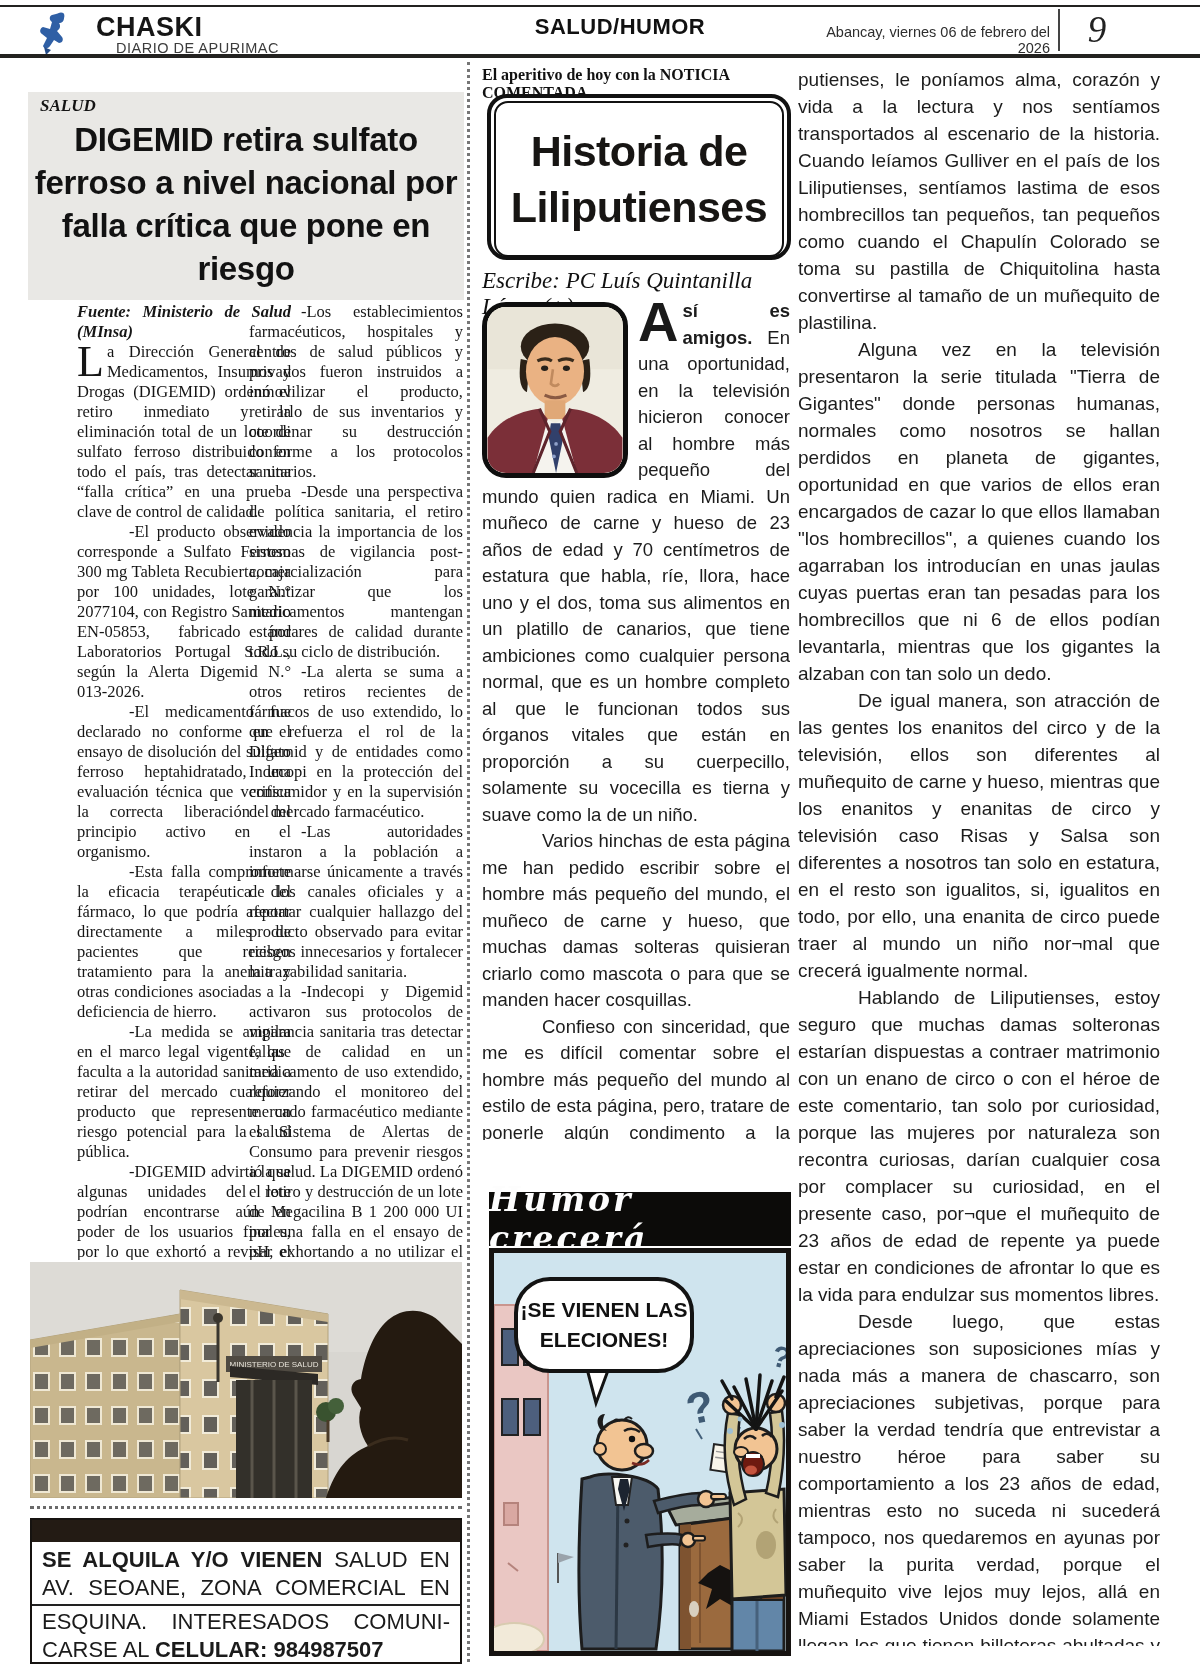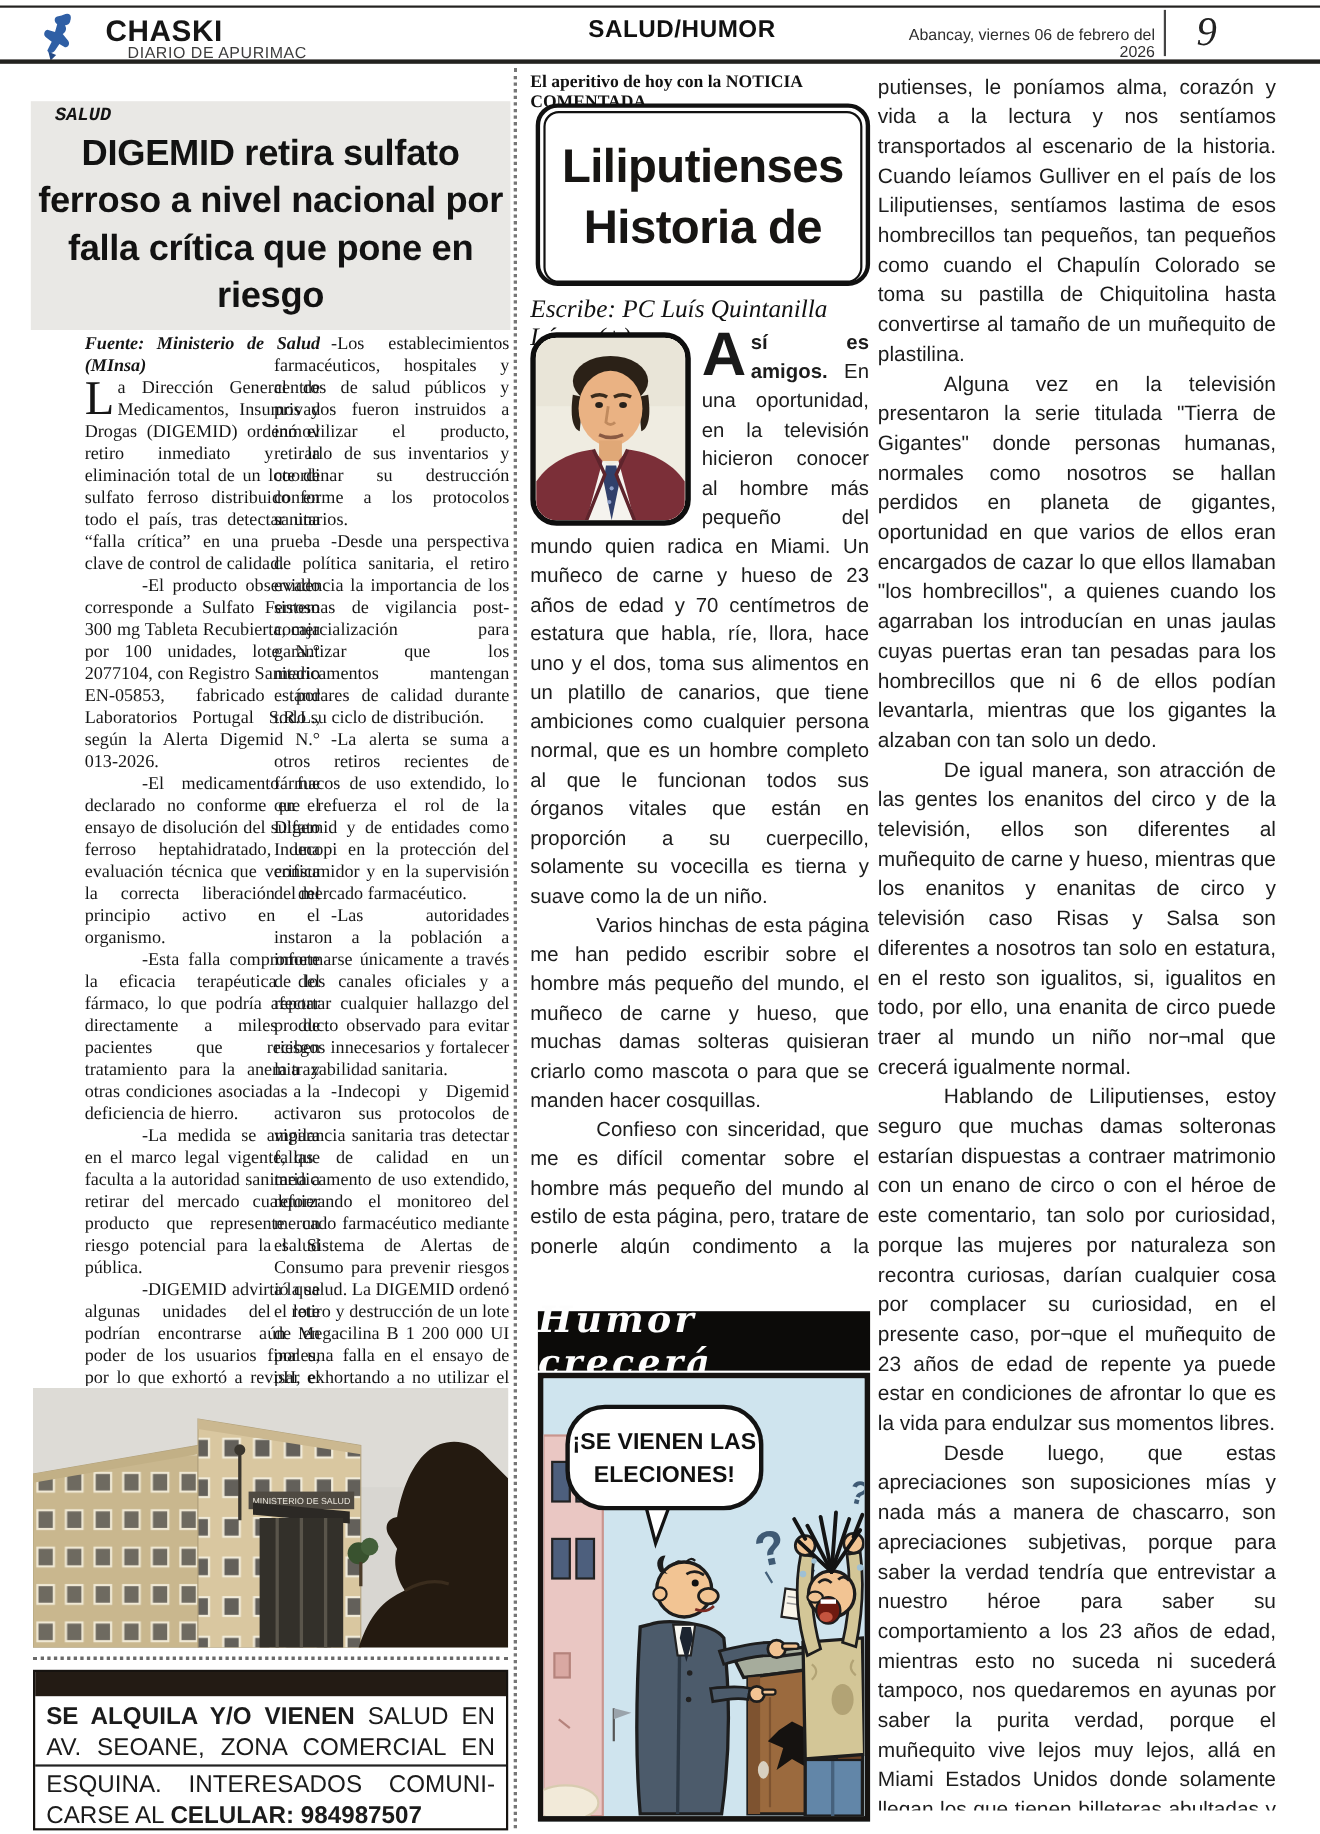--- a/index.html
+++ b/index.html
@@ -15,21 +15,21 @@
   .brand-block{top:10px;left:34px;display:flex;align-items:center;gap:22px;}
   .brand{font-family:"Liberation Sans",sans-serif;font-weight:bold;font-size:27px;line-height:26px;color:#161616;letter-spacing:.5px;}
   .tagline{font-family:"Liberation Sans",sans-serif;font-size:14.5px;color:#3c3c3c;letter-spacing:.5px;margin-left:20px;}
   .section-title{top:14px;left:400px;width:440px;text-align:center;font-family:"Liberation Sans",sans-serif;font-weight:bold;font-size:22px;color:#111;letter-spacing:.5px;}
   .dateline{top:24px;left:806px;width:244px;text-align:right;font-family:"Liberation Sans",sans-serif;font-size:14.5px;color:#2e2e2e;}
   .pagenum-sep{top:9px;left:1058px;height:42px;border-left:2px solid #444;}
   .pagenum{top:8px;left:1062px;width:70px;text-align:center;font-style:italic;font-size:37px;color:#222;}
 
   
   .head-box{top:92px;left:28px;width:436px;height:208px;background:#e9e8e5;}
-  .kicker{font-family:Liberation Mono, monospace;font-weight:bold;font-style:italic;font-size:17px;color:#141414;padding:4px 0 0 22px;}
+  .kicker{font-family:Liberation Serif, serif;font-weight:bold;font-style:italic;font-size:17px;color:#141414;padding:4px 0 0 12px;}
   .headline{font-family:"Liberation Sans",sans-serif;font-weight:bold;font-size:33px;line-height:43px;text-align:center;color:#121212;margin-top:2px;letter-spacing:-.3px;}
   .newscol{font-size:16.5px;line-height:20px;text-align:justify;color:#161616;overflow:hidden;}
   .col1{top:302px;left:30px;width:214px;height:958px;margin-left:47px;}
   .col2{top:302px;left:249px;width:214px;height:958px;}
   .source{font-weight:bold;font-style:italic;}
   .npara{text-indent:52px;}
   .dropcap-serif{float:left;font-size:44px;line-height:36px;font-weight:normal;padding:2px 3px 0 0;}
 
   .photo-frame{top:1262px;left:30px;width:432px;height:236px;overflow:hidden;background:#d8d6d1;}
   .dot-hr{top:1506px;left:30px;width:432px;border-top:3px dotted #6a6a6a;}
@@ -165,22 +165,22 @@
       </div>
     </div>
   </div>
 
   <div class="abs vdot"></div>
 
   <div class="abs eyebrow">El aperitivo de hoy con la NOTICIA COMENTADA</div>
 
   <div class="abs title-box">
     <div class="title-inner">
+      <div class="ctitle">Historia de</div>
       <div class="ctitle">Liliputienses</div>
-      <div class="ctitle">Historia de</div>
     </div>
   </div>
 
   <div class="abs byline">Escribe: PC Luís Quintanilla López (+)</div>
 
   <div class="abs midtext">
     <div>
       <span class="author-photo" style="display:block;">
         <svg width="136" height="166" viewBox="0 0 130 160">
           <rect width="130" height="160" fill="#efece1"></rect>

